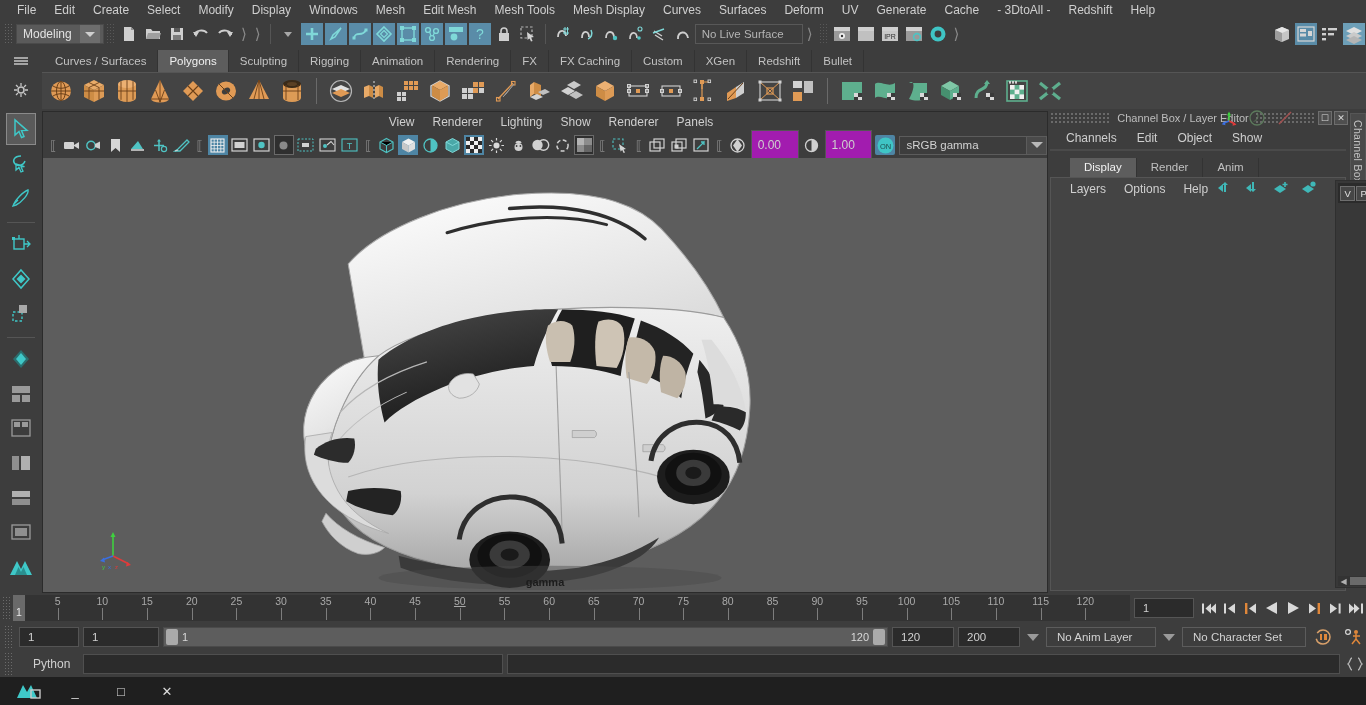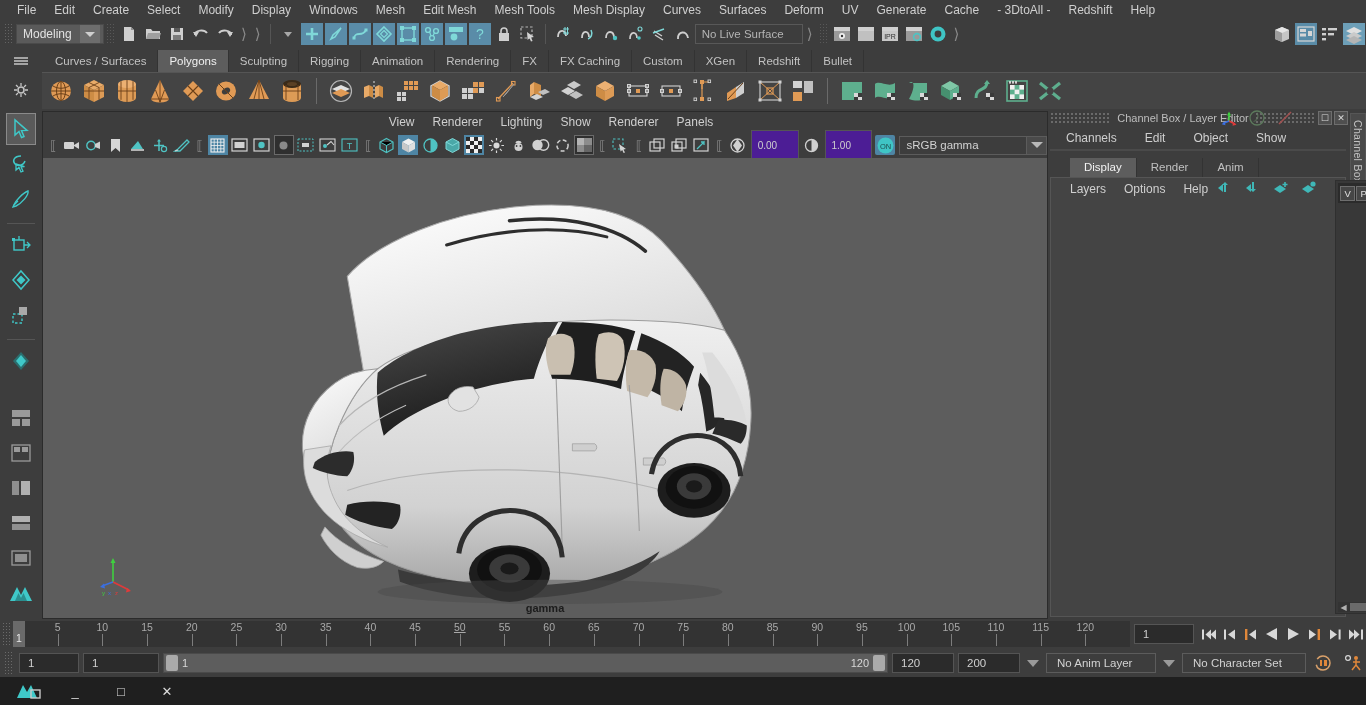--- a/index.html
+++ b/index.html
@@ -78,43 +78,43 @@
 
   
   .vpwrap{ flex:1; min-width:0; display:flex; flex-direction:column; background:#3d3d3d;
     border:1px solid #2b2b2b; margin:2px 0 0 0;}
   .vpmenu{ height:20px; background:#3d3d3d; display:flex; align-items:center; padding-left:12px; flex:0 0 20px;justify-content:center;}
   .vpmenu .mi{ padding:0 9px; font-size:12px; color:#cfcfcf; line-height:20px;}
   .vptool{ height:26px; background:#3d3d3d; display:flex; align-items:center; flex:0 0 26px; padding-left:3px;}
   .vi{ width:20px; height:20px; flex:0 0 20px; display:flex; align-items:center; justify-content:center; margin:0 1px;}
   .vi.on{ background:#4e85a4; }
   .vi.dk{ background:#2f2f2f; border:1px solid #6a6a6a; }
-  .numfield{ width:52px; height:30px; background:#4c1d95; border:1px solid #555; color:#cfcfcf;
-    font-size:10px; display:flex; align-items:center; padding-left:6px; margin:0 2px;}
+  .numfield{ width:52px; height:30px; background:#a21caf; border:1px solid #555; color:#cfcfcf;
+    font-size:12px; display:flex; align-items:center; padding-left:6px; margin:0 2px;}
   .gammasel{ width:140px; height:19px; background:#3d3d3d; border:1px solid #5c5c5c; display:flex;
     align-items:center; color:#d2d2d2; font-size:11.5px; padding-left:6px; margin-left:3px;}
   .gammaarr{ width:22px; height:19px; background:#4a4a4a; border:1px solid #5c5c5c; border-left:none;
     display:flex; align-items:center; justify-content:center;}
   .gammaarr:after{ content:""; border-left:6px solid transparent; border-right:6px solid transparent;
     border-top:6px solid #b8b8b8;}
   .canvas{ flex:1; position:relative; background:#5d5d5d; overflow:hidden; min-height:0;}
   .persplabel{ position:absolute; left:0; right:0; bottom:4px; text-align:center; font-size:11px;
     color:#1c1c1c; font-weight:bold;}
   .axisgiz{ position:absolute; left:56px; bottom:22px; width:40px; height:44px;}
 
   
   .rdock{ width:302px; flex:0 0 302px; display:flex; flex-direction:column; background:#3d3d3d; }
   .rdockhead{ height:18px; display:flex; align-items:center; font-size:11px; color:#bdbdbd; padding:0 2px;
     flex:0 0 18px;}
   .dots{ flex:1; height:12px;
     background-image:radial-gradient(#6a6a6a 1px, transparent 1px);
     background-size:4px 4px; background-position:0 4px;}
   .dockbtn{ width:14px; height:14px; background:#4f4f4f; border:1px solid #6e6e6e; margin-left:2px;
     display:flex; align-items:center; justify-content:center; font-size:9px; color:#d8d8d8;}
-  .cbmenu{ height:22px; display:flex; align-items:center; padding-left:8px; gap:8px; flex:0 0 22px;}
+  .cbmenu{ height:22px; display:flex; align-items:center; padding-left:8px; gap:0; flex:0 0 22px;}
   .cbmenu .mi{ padding:0 10px; font-size:12px; color:#cfcfcf; line-height:22px;}
   .cbbody{ flex:0 0 236px; background:#2e2e2e; border:1px solid #4a4a4a; margin:0 4px 0 2px;}
   .letabs{ height:20px; display:flex; align-items:flex-end; padding-left:22px; margin-top:6px; flex:0 0 20px;}
   .letab{ height:19px; line-height:19px; padding:0 14px; font-size:11.5px; background:#3d3d3d; color:#c0c0c0;
     border-right:1px solid #333;}
   .letab.active{ background:#5d5d5d; color:#f2f2f2;}
   .lepanel{ flex:1; background:#444; margin:0 4px 2px 2px; border:1px solid #555; display:flex; flex-direction:row;
     min-height:0;}
   .lemenu{ height:22px; display:flex; align-items:center; padding-left:10px; flex:0 0 22px;}
   .lemenu .mi{ padding:0 9px; font-size:12px; color:#cfcfcf; line-height:22px;}
@@ -1447,20 +1447,32 @@
       </div>
     <div style="width:26px;display:flex;align-items:center;justify-content:center;">
       <svg width="20" height="18" viewBox="0 0 20 18">
           <circle cx="5" cy="4" r="2.4" fill="none" stroke="#d8d8d8" stroke-width="1.2"></circle>
           <circle cx="13" cy="4" r="2" fill="#e0873a"></circle>
           <path d="M13 6 L13 11 L9 16 M13 11 L17 16 M10 8 L17 8" stroke="#e0873a" stroke-width="1.5" fill="none"></path>
         </svg>
       </div>
   </div>
 
+  <div class="cmdrow">
+    <div class="tsgrip"></div>
+    <div class="cmdlabel">Python</div>
+    <div class="cmdinput"></div>
+    <div class="cmdout"></div>
+    <div class="cmdbtn">
+      <svg width="16" height="14" viewBox="0 0 16 14">
+          <path d="M5 1 C3 1 3 6 1 7 C3 8 3 13 5 13" stroke="#b7b7b7" stroke-width="1.3" fill="none"></path>
+          <path d="M11 1 C13 1 13 6 15 7 C13 8 13 13 11 13" stroke="#b7b7b7" stroke-width="1.3" fill="none"></path>
+        </svg>
+      </div>
+  </div>
 
   <div class="taskbar">
     <div class="tbtn">
       <svg width="26" height="20" viewBox="0 0 26 20">
           <path d="M1 17 L7 4 L11 11 L15 4 L21 17z" fill="#3fc8c8"></path>
           <rect x="15" y="9" width="9" height="8" fill="none" stroke="#c8c8c8" stroke-width="1.4"></rect>
         </svg>
       </div>
     <div class="tbtn">_</div>
     <div class="tbtn">□</div>

